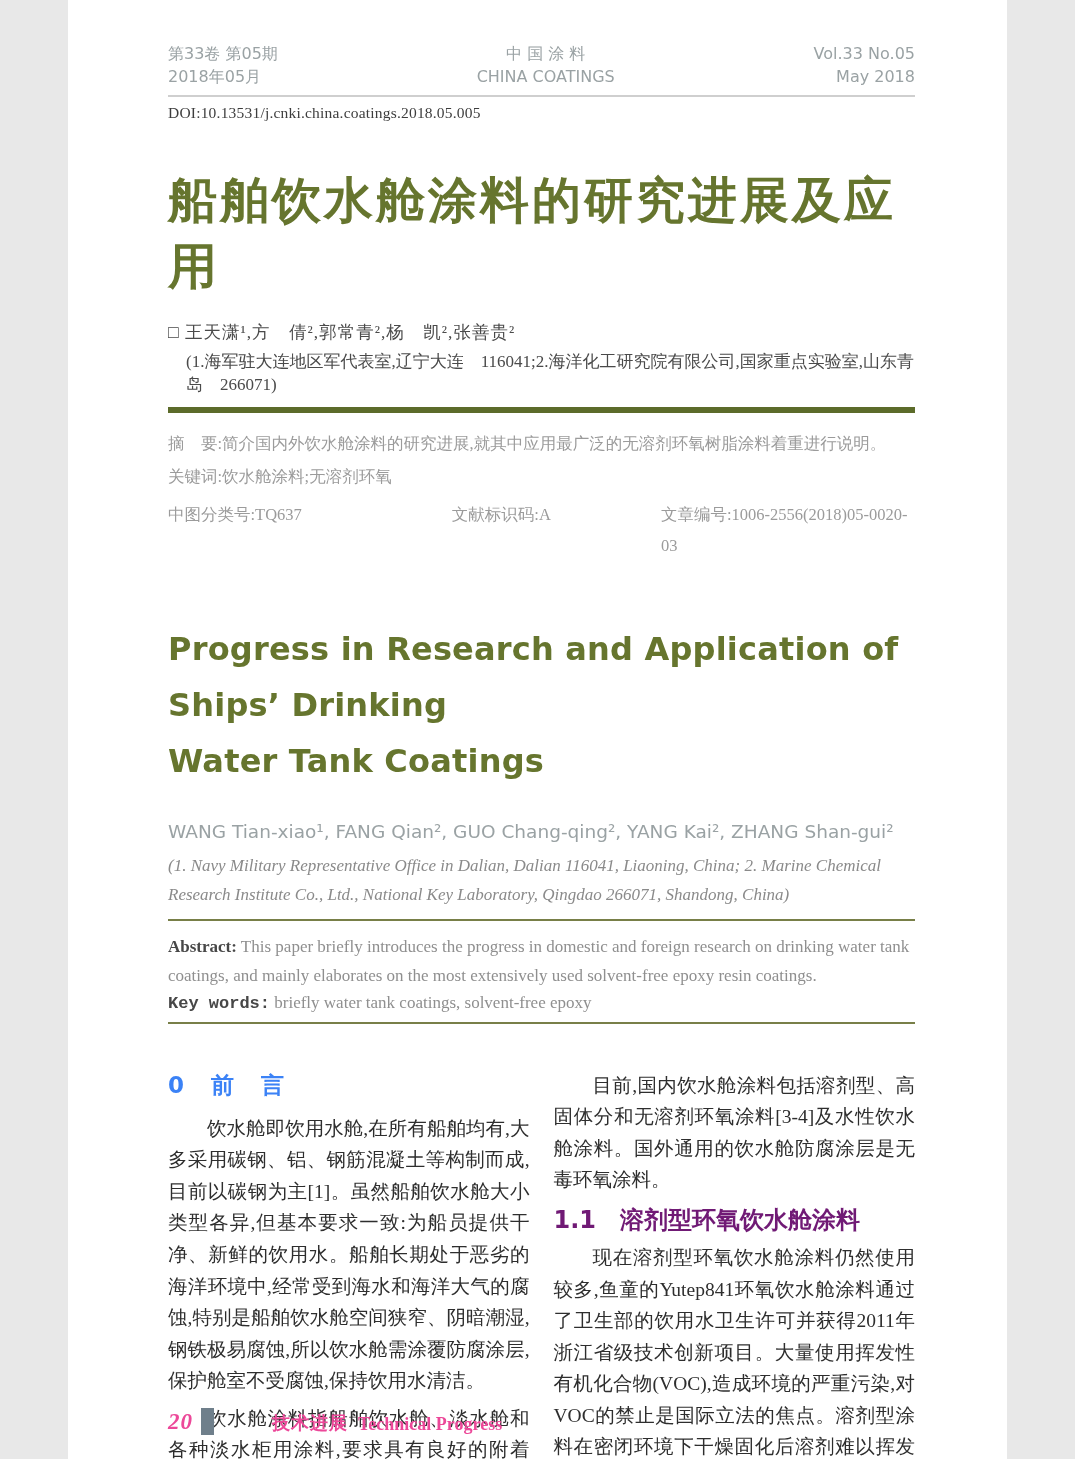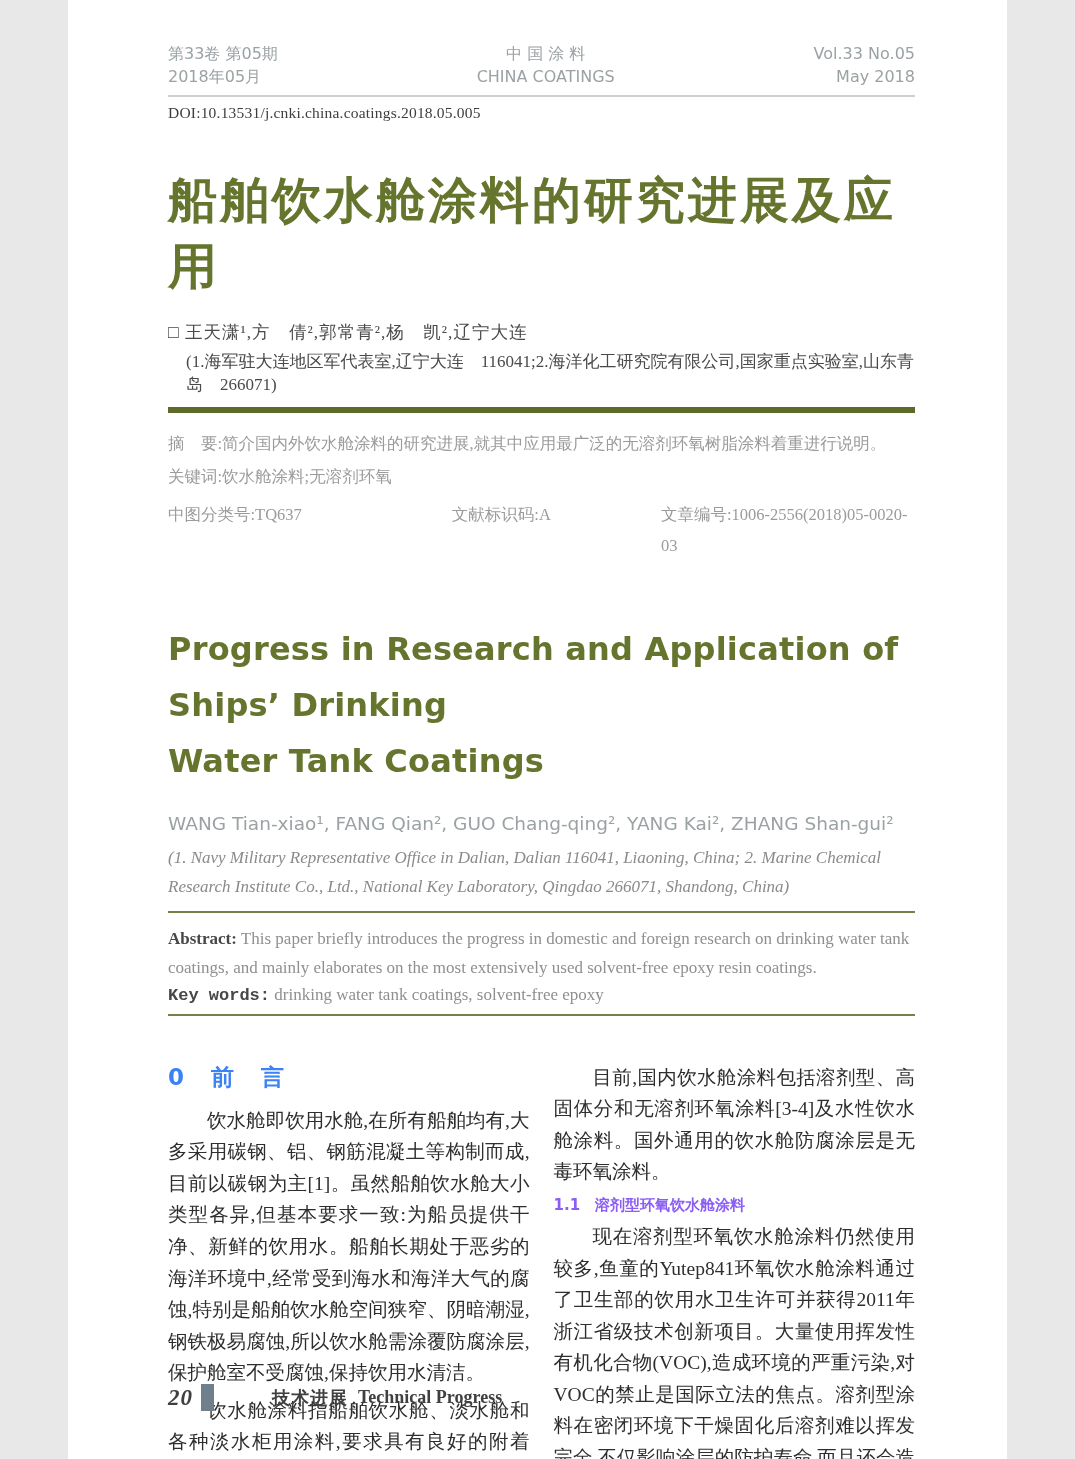--- a/index.html
+++ b/index.html
@@ -29,43 +29,43 @@
 
   
   .abs-cn { margin-top:16px; color:#9b9b9b; font-size:16.5px; line-height:1.85; }
   .abs-cn .row { margin-top:2px; }
   .meta-row { display:flex; margin-top:8px; color:#9b9b9b; font-size:16.5px; }
   .meta-row .m1 { width:38%; } .meta-row .m2 { width:28%; } .meta-row .m3 { width:34%; }
 
   
   .title-en { margin-top:60px; font-family:"DejaVu Sans", sans-serif; font-weight:bold;
     font-size:32px; line-height:1.75; color:#66752e; letter-spacing:.2px; }
-  .authors-en { margin-top:24px; font-family:"DejaVu Sans", sans-serif;
+  .authors-en { margin-top:32px; font-family:"DejaVu Sans", sans-serif;
     font-size:18.5px; color:#9aa2a4; }
   .affil-en { margin-top:10px; font-style:italic; font-size:17px; color:#8a8a8a; line-height:1.7; }
   .rule-olive { margin-top:9px; border-bottom:2.5px solid #787f48; }
   .abs-en { margin-top:11px; font-size:17px; color:#8f8f8f; line-height:1.72; }
   .abs-en b { color:#474747; font-style:normal; }
   .kw-en { margin-top:2px; font-size:17px; color:#8f8f8f; }
   .kw-en b { color:#474747;font-family:Liberation Mono, monospace; }
 
   
   .body-cols { display:flex; gap:24px; margin-top:46px; }
   .colm { flex:1 1 0; }
   .h-major { font-family:"DejaVu Sans", sans-serif; font-weight:bold; font-size:23px;
     color:#3b82f6; letter-spacing:2px; }
-  .h-minor { font-family:"DejaVu Sans", sans-serif; font-weight:bold; font-size:15px;
-    color:#8b5cf6; margin-top:8px; margin-bottom:6px; }
+  .h-minor { font-family:"DejaVu Sans", sans-serif; font-weight:bold; font-size:24px;
+    color:#701a75; margin-top:8px; margin-bottom:6px; }
   .para { font-size:19.5px; line-height:1.62; text-align:justify; text-indent:2em;
     color:#2e2e2e; margin-top:6px; }
   .h0-gap { margin-bottom:12px; }
 
   
-  .pfooter { position:absolute; left:100px; bottom:48px; display:flex; align-items:center;
-    color:#404040; }
+  .pfooter { position:absolute; left:100px; bottom:24px; display:flex; align-items:flex-end;
+    color:#ec4899; }
   .pnum { font-style:italic; font-weight:bold; font-size:23px; letter-spacing:1px; }
   .pbar { display:inline-block; width:13px; height:27px; background:#6f7f8b; margin:0 10px 0 8px; }
   .psec-cn { font-weight:bold; font-size:18px; letter-spacing:1px; margin-right:10px;
     font-family:"DejaVu Sans", sans-serif;padding-left:48px; }
   .psec-en { font-weight:bold; font-size:18px; font-family:Liberation Serif, serif; }
 </style>
 </head>
 <body>
 
 <div class="page">
@@ -82,21 +82,21 @@
       </div>
       <div class="col right">
         <div>Vol.33  No.05</div>
         <div>May  2018</div>
       </div>
     </div>
     <div class="header-rule"></div>
     <div class="doi">DOI:10.13531/j.cnki.china.coatings.2018.05.005</div>
 
     <div class="title-cn">船舶饮水舱涂料的研究进展及应用</div>
-    <div class="authors-cn">□  王天潇¹,方　倩²,郭常青²,杨　凯²,辽宁大连</div>
+    <div class="authors-cn">□  王天潇¹,方　倩²,郭常青²,杨　凯²,张善贵²</div>
     <div class="affil-cn">(1.海军驻大连地区军代表室,辽宁大连　116041;2.海洋化工研究院有限公司,国家重点实验室,山东青岛　266071)</div>
     <div class="bar-thick"></div>
 
     <div class="abs-cn">
       <div class="row">
         <span>摘　要:</span><span>简介国内外饮水舱涂料的研究进展,就其中应用最广泛的无溶剂环氧树脂涂料着重进行说明。</span>
       </div>
       <div class="row">
         <span>关键词:</span><span>饮水舱涂料;无溶剂环氧</span>
       </div>
@@ -117,21 +117,21 @@
       <div>Progress in Research and Application of Ships’ Drinking</div>
       <div>Water Tank Coatings</div>
     </div>
     <div class="authors-en">WANG Tian-xiao¹, FANG Qian², GUO Chang-qing², YANG Kai², ZHANG Shan-gui²</div>
     <div class="affil-en">(1. Navy Military Representative Office in Dalian, Dalian 116041, Liaoning, China; 2. Marine Chemical Research Institute Co., Ltd., National Key Laboratory, Qingdao 266071, Shandong, China)</div>
     <div class="rule-olive"></div>
     <div class="abs-en">
       <b>Abstract:</b><span> This paper briefly introduces the progress in domestic and foreign research on drinking water tank coatings, and mainly elaborates on the most extensively used solvent-free epoxy resin coatings.</span>
     </div>
     <div class="kw-en">
-      <b>Key words:</b><span> drinking water tank coatings, solvent-free epoxy</span>
+      <b>Key words:</b><span> briefly water tank coatings, solvent-free epoxy</span>
     </div>
     <div class="rule-olive"></div>
 
     <div class="body-cols">
       <div class="colm">
         <div class="h-major h0-gap">0　前　言</div>
         <div class="para">饮水舱即饮用水舱,在所有船舶均有,大多采用碳钢、铝、钢筋混凝土等构制而成,目前以碳钢为主[1]。虽然船舶饮水舱大小类型各异,但基本要求一致:为船员提供干净、新鲜的饮用水。船舶长期处于恶劣的海洋环境中,经常受到海水和海洋大气的腐蚀,特别是船舶饮水舱空间狭窄、阴暗潮湿,钢铁极易腐蚀,所以饮水舱需涂覆防腐涂层,保护舱室不受腐蚀,保持饮用水清洁。</div>
         <div class="para">饮水舱涂料指船舶饮水舱、淡水舱和各种淡水柜用涂料,要求具有良好的附着力、耐水性和防锈性能,其涂膜应对水质无污染作用,对人体健康无影响,选用品种需获得有关卫生当局的认可、发证。常用品种有漆酚饮水舱涂料、酮亚胺固化环氧涂料或聚酰胺或胺加成物固化的环氧涂料,这些环氧系涂料进一步发展成为无溶剂环氧涂料[2]。</div>
 
       </div>

